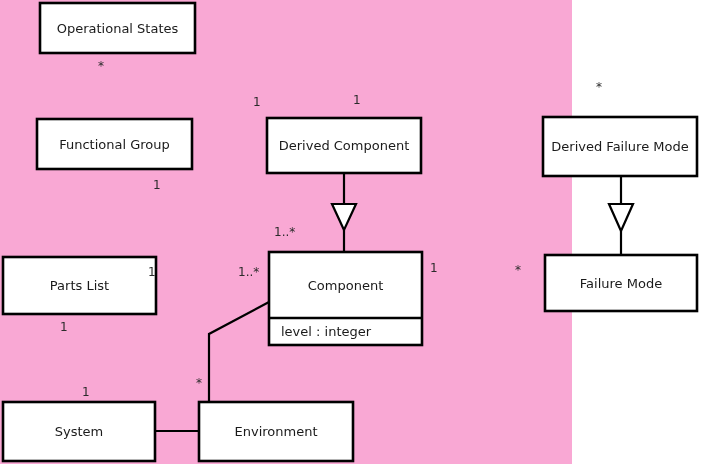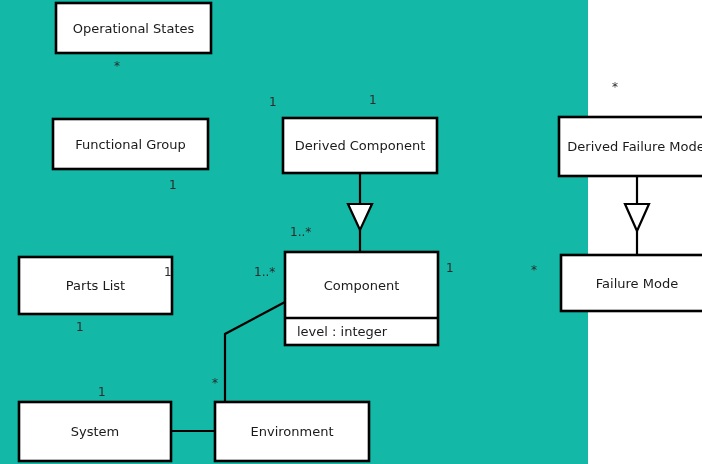--- a/index.html
+++ b/index.html
@@ -10,22 +10,21 @@
   body {
     width: 702px;
     height: 464px;
     overflow: hidden;
     font-family: "DejaVu Sans", sans-serif;
   }
   #diagram-root {
     position: relative;
     width: 572px;
     height: 464px;
-    background: #14b8a6;
-    padding-left: 16px;
+    background: #f9a8d4;
   }
   svg#uml-canvas {
     display: block;
     width: 702px;
     height: 464px;
   }
   .cls-box {
     fill: #ffffff;
     stroke: #000000;
     stroke-width: 2.6;

